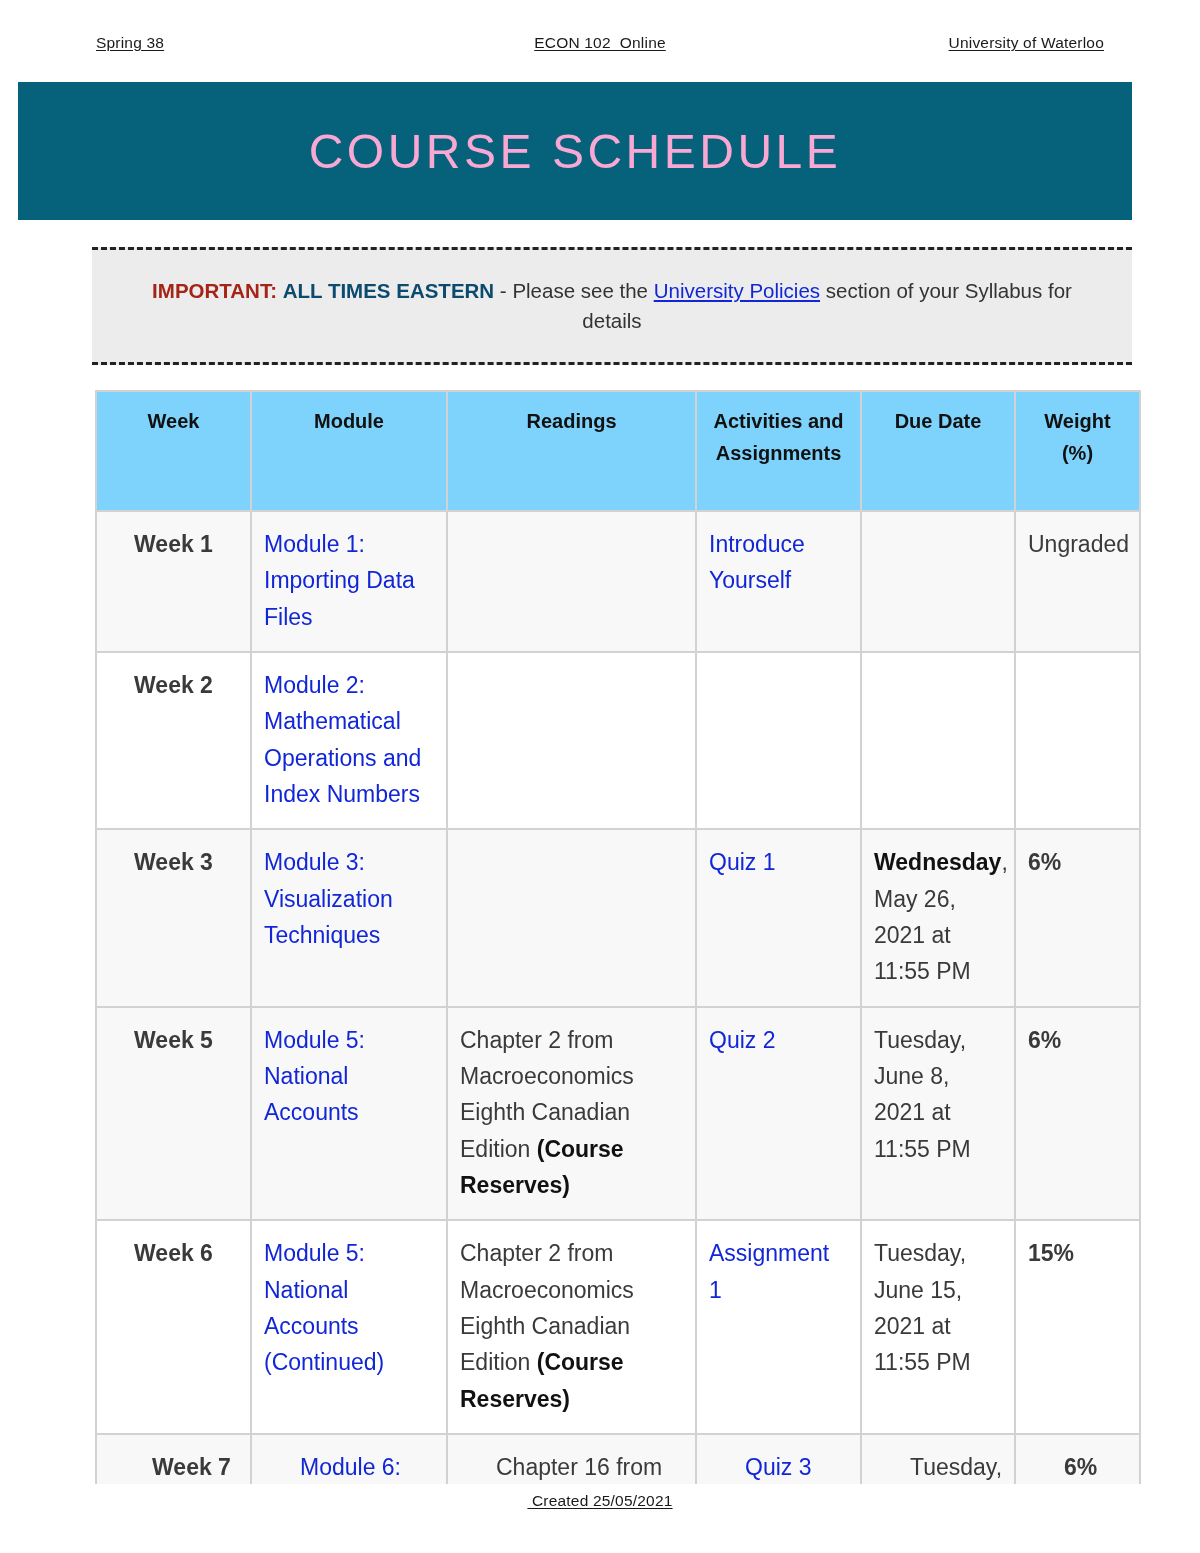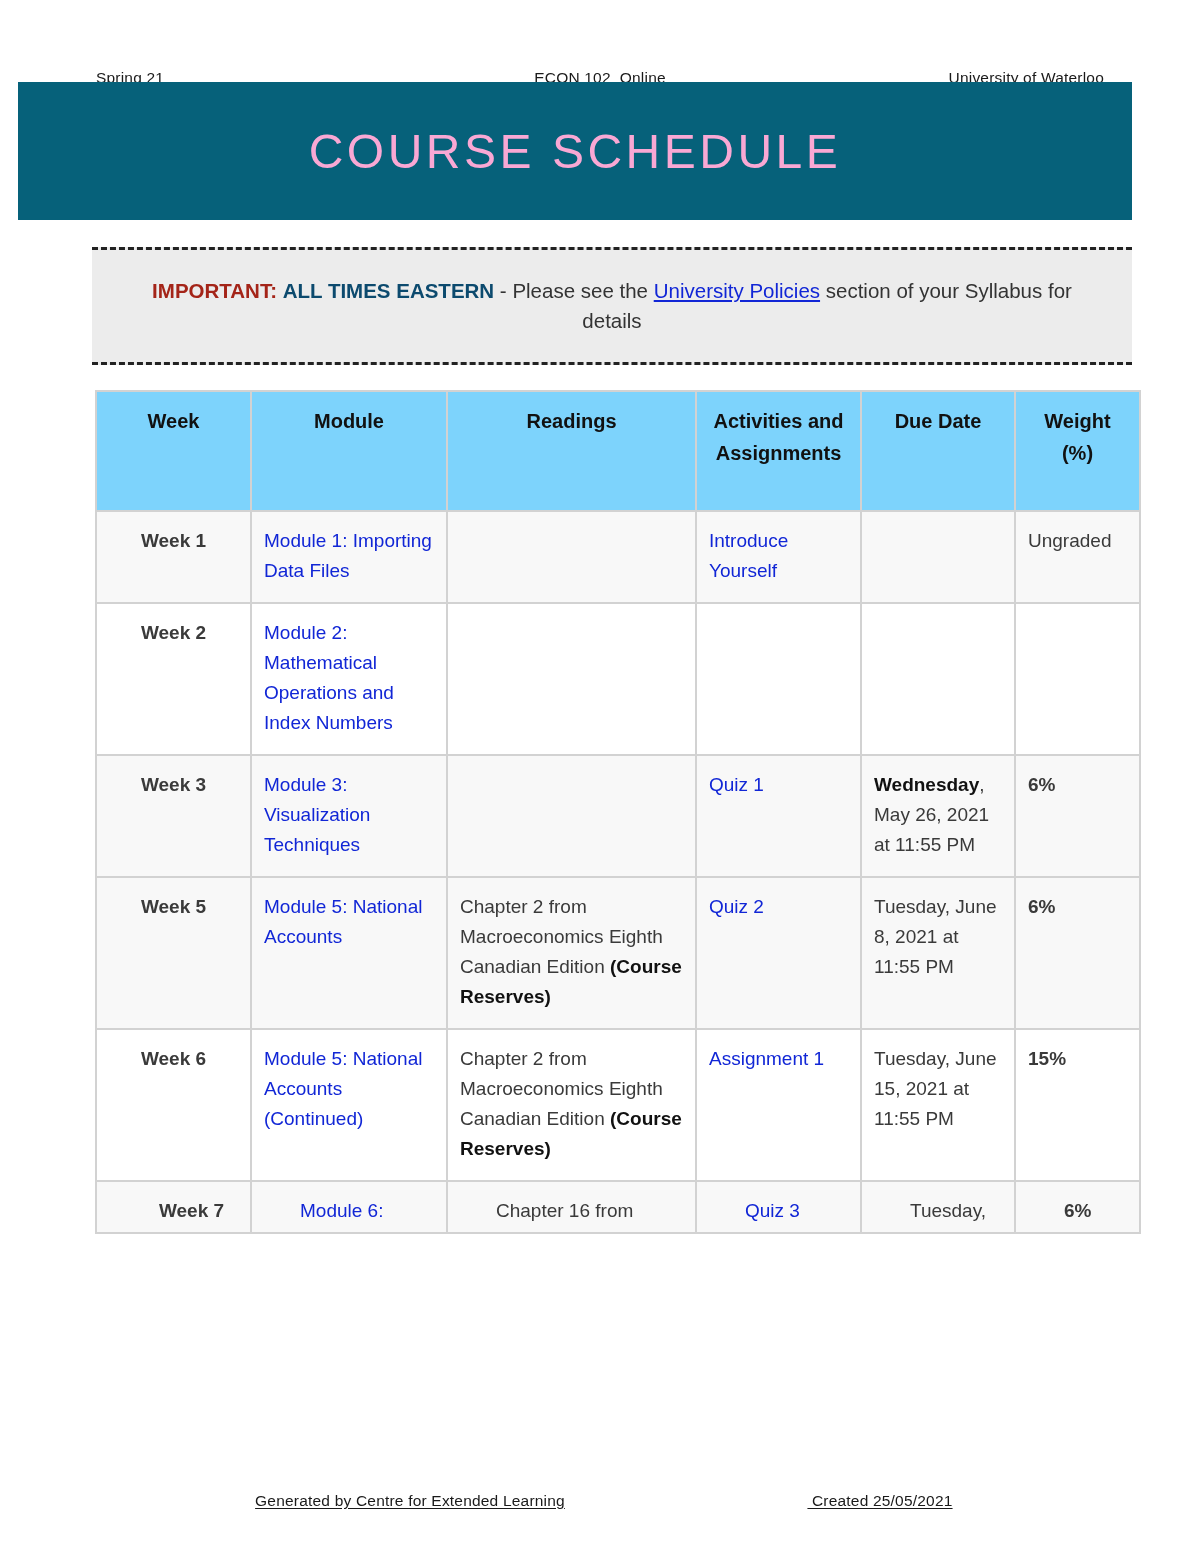--- a/index.html
+++ b/index.html
@@ -31,21 +31,21 @@
     font-size: 15.5px;
     letter-spacing: 0.2px;
     text-decoration: underline;
     text-underline-offset: 2px;
     color: #1a1a1a;
     white-space: pre;
     font-stretch: condensed;
   }
   .hdr-left   { width: 300px; text-align: left; }
   .hdr-center { flex: 1; text-align: center; }
-  .hdr-right  { width: 300px; text-align: right; margin-top: 35px; }
+  .hdr-right  { width: 300px; text-align: right; }
 
   
   .banner {
     position: absolute;
     left: 18px;
     top: 82px;
     width: 1114px;
     height: 138px;
     background: #06617a;
     display: flex;
@@ -105,21 +105,21 @@
   table.schedule {
     border-collapse: collapse;
     width: 1034px;
     table-layout: fixed;
   }
   table.schedule th,
   table.schedule td {
     border: 2px solid #d2d2d2;
     vertical-align: top;
     padding: 14px 12px 16px 12px;
-    font-size: 19px;
+    font-size: 23px;
     line-height: 1.58;
     color: #3a3a3a;
   }
   table.schedule thead th {
     text-align: center;
     vertical-align: top;
     font-weight: bold;
     color: #111111;
     background: #7dd3fc;
     height: 120px;
@@ -187,21 +187,21 @@
     white-space: pre;
     font-stretch: condensed;
   }
   .ftr-left  { text-align: center; width: 560px; }
   .ftr-right { text-align: center; width: 380px; }
 </style>
 </head>
 <body>
 
 <div class="page-header">
-  <span class="hdr hdr-left">Spring 21</span>
+  <span class="hdr hdr-left">Spring 38</span>
   <span class="hdr hdr-center">ECON 102  Online</span>
   <span class="hdr hdr-right">University of Waterloo</span>
 </div>
 
 <div class="banner">
   <div class="banner-title">COURSE SCHEDULE</div>
 </div>
 
 <div class="notice">
   <div class="notice-text">
@@ -286,15 +286,14 @@
         <td class="weight-cell">6%</td>
       </tr>
 
     </tbody>
   </table>
 </div>
 
 <div class="page-bottom-mask"></div>
 
 <div class="page-footer">
-  <span class="ftr ftr-left">Generated by Centre for Extended Learning</span>
   <span class="ftr ftr-right"> Created 25/05/2021</span>
 </div>
 
 </body></html>

